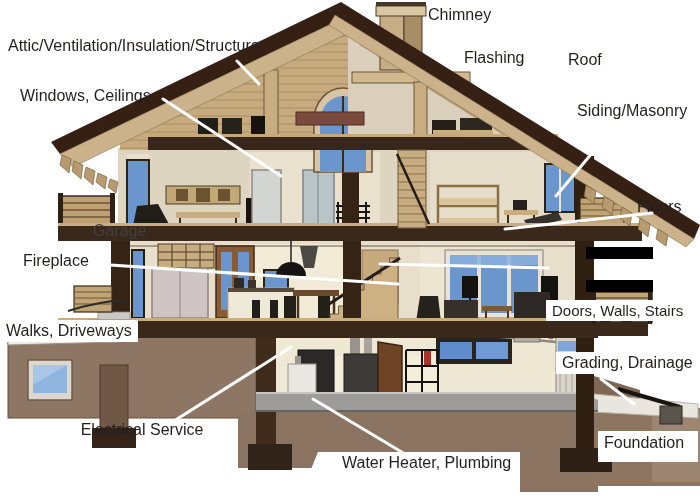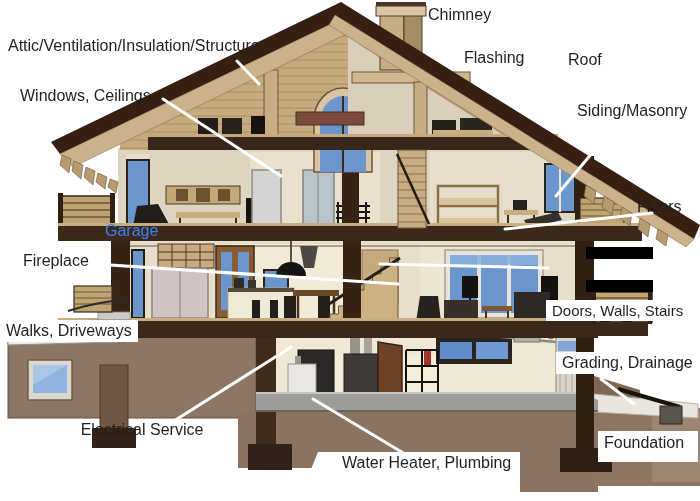--- a/index.html
+++ b/index.html
@@ -9,21 +9,21 @@
   .lbl{position:absolute;font:16px/1.15 "Liberation Sans",sans-serif;color:#231f1c;white-space:nowrap;}
   .sm{font-size:15px;}
   .bg{background:#ffffff;padding:2px 6px;}
   .l-chimney{left:428px;top:6px;}
   .l-attic{left:8px;top:37px;}
   .l-flashing{left:464px;top:49px;}
   .l-roof{left:568px;top:51px;}
   .l-windows{left:20px;top:87px;}
   .l-siding{left:577px;top:102px;}
   .l-floors{left:637px;top:198px;}
-  .l-garage{left:105px;top:222px;color:#3b82f6;}
+  .l-garage{left:93px;top:222px;color:#404040;}
   .l-fireplace{left:23px;top:252px;}
   .l-doors{left:546px;top:258px;margin-top:42px;}
   .l-walks{left:0px;top:284px;margin-top:36px;}
   .l-grading{left:556px;top:352px;}
   .l-electrical{left:52px;top:421px;width:180px;text-align:center;}
   .l-foundation{left:598px;top:432px;}
   .l-water{left:336px;top:452px;}
 </style>
 </head>
 <body>

